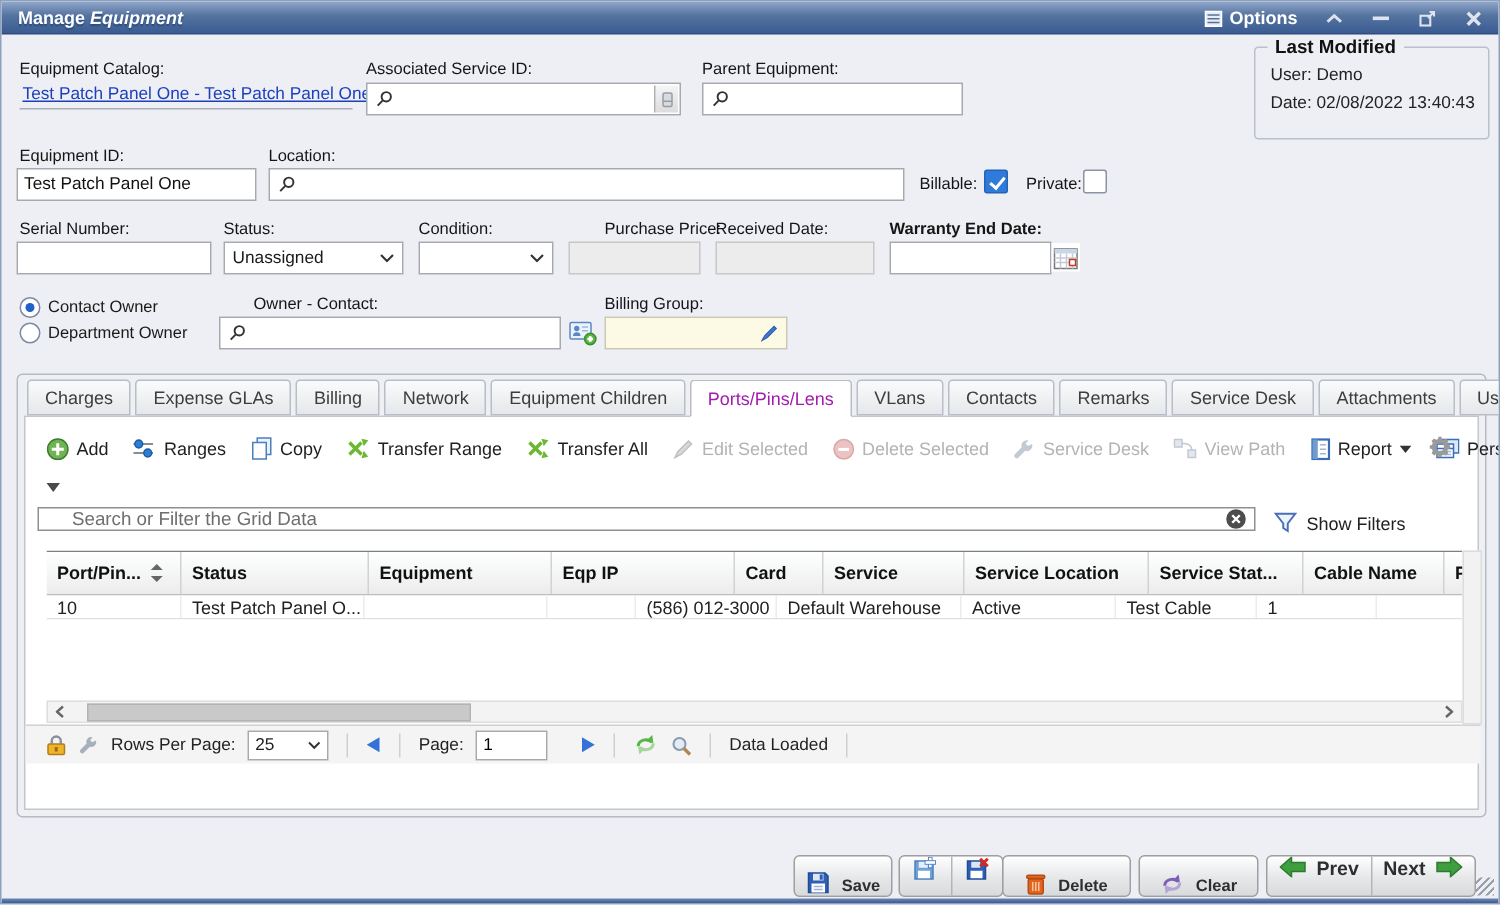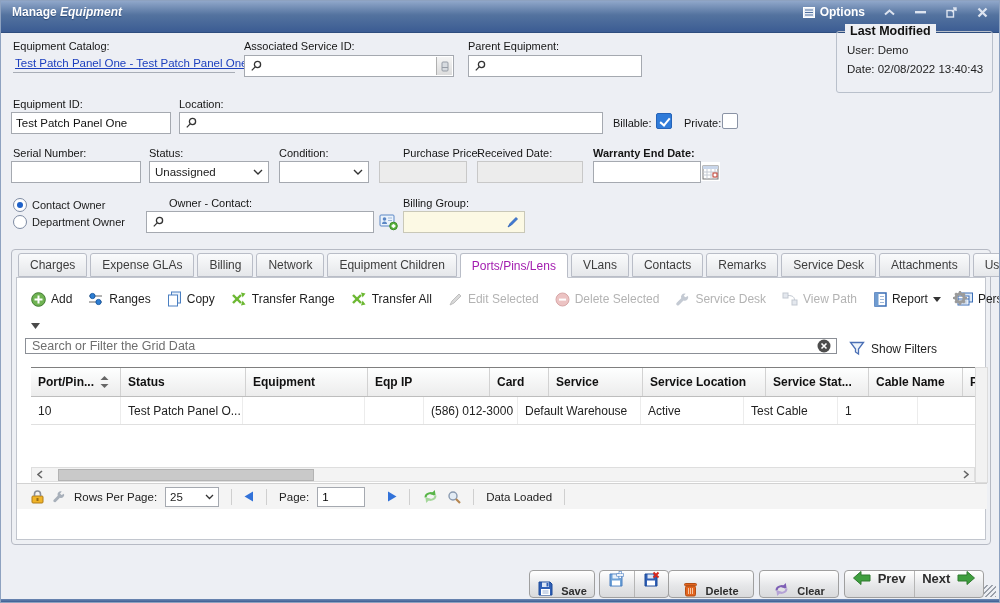--- a/index.html
+++ b/index.html
@@ -4,21 +4,21 @@
 <style>
   html,body{margin:0;padding:0;background:#d4d7de;}
   *{box-sizing:border-box;}
   #window{
     position:relative;width:1000px;height:603px;overflow:hidden;
     background:#edeff4;border:1px solid #8ea2c0;
     font-family:"Liberation Sans",sans-serif;font-size:11px;color:#1a1a1a;
   }
   .abs{position:absolute;}
   
-  .titlebar{position:absolute;top:0;left:0;right:0;height:32px;
+  .titlebar{position:absolute;top:0;left:0;right:0;height:22px;
     background:linear-gradient(180deg,#90a7ca 0%,#54739f 45%,#3b5c93 100%);
     border-bottom:1px solid #2e4d7e;}
   .title-text{position:absolute;left:11px;top:0;line-height:22px;color:#fff;font-weight:bold;font-size:12px;text-shadow:0 1px 1px #2c4a77;}
   .win-controls{position:absolute;right:10px;top:0;height:22px;display:flex;align-items:center;gap:17px;}
   .options-btn{display:flex;align-items:center;gap:5px;color:#fff;font-weight:bold;font-size:12px;cursor:default;}
   .win-btn{display:flex;align-items:center;justify-content:center;width:14px;height:16px;}
   
   .lbl{position:absolute;font-size:11px;color:#151515;white-space:nowrap;}
   .inp{position:absolute;background:#fff;border:1px solid #a5a9b0;height:22px;font-family:"Liberation Sans",sans-serif;font-size:11.5px;padding:0 4px;color:#111;}
   .inp:disabled,.inp.disabled{background:#ececec;border-color:#c8c8c8;}
@@ -46,30 +46,30 @@
   .tab.active{background:#fff;border-bottom:1px solid #fff;color:#a21caf;height:25px;margin-bottom:-1px;}
   .content{position:absolute;left:4px;right:4px;top:27px;bottom:4px;background:#fff;border:1px solid #c2c6ce;}
   
   .toolbar{position:absolute;left:6px;top:8px;right:40px;height:26px;display:flex;align-items:center;}
   .tbtn{display:flex;align-items:center;gap:5px;padding:0 8px;height:24px;font-size:12px;color:#1f1f1f;white-space:nowrap;cursor:default;}
   .tbtn.disabled{color:#b3b3b3;}
   .tsep{width:1px;height:20px;background:#d8d8d8;}
   .gear-pos{position:absolute;right:18px;top:13px;}
   .overflow-caret{position:absolute;left:14px;top:41px;}
   
-  .gsearch{position:absolute;left:8px;top:60px;width:812px;height:16px;border:1px solid #8b8f96;background:#fff;display:flex;align-items:flex-end;}
+  .gsearch{position:absolute;left:8px;top:60px;width:812px;height:16px;border:1px solid #8b8f96;background:#fff;display:flex;align-items:flex-end;padding-left:16px;}
   .gsearch input{flex:1;border:0;outline:none;font-family:"Liberation Sans",sans-serif;font-size:12.5px;padding:0 6px;color:#222;background:transparent;}
   .gsearch input::placeholder{color:#6e6e6e;}
   .gclear{display:flex;align-items:center;margin-right:5px;}
   .showfilters{position:absolute;left:832px;top:63px;display:flex;align-items:center;gap:6px;font-size:12px;color:#222;}
   
   .grid{position:absolute;left:14px;top:89px;width:944px;overflow:hidden;}
   .ghead{display:flex;border-top:1px solid #7f7f7f;border-bottom:1px solid #bdbdbd;background:linear-gradient(#feffff,#ececec);height:30px;}
   .gh{flex:0 0 auto;display:flex;align-items:center;gap:6px;padding:0 7px;font-weight:bold;font-size:12px;color:#111;border-right:1px solid #d2d2d2;overflow:hidden;white-space:nowrap;}
-  .grow{display:flex;height:28px;background:#fff;border-bottom:1px solid #e0e0e0;}
+  .grow{display:flex;height:16px;background:#fff;border-bottom:1px solid #e0e0e0;}
   .gc{flex:0 0 auto;display:flex;align-items:center;padding:0 7px;font-size:12px;color:#222;border-right:1px solid #ececec;overflow:hidden;white-space:nowrap;}
   .vscroll{position:absolute;left:958px;top:89px;width:13px;height:116px;background:#f2f2f2;border:1px solid #dcdcdc;}
   
   .hscroll{position:absolute;left:14px;top:189px;width:944px;height:15px;background:#f3f3f3;border:1px solid #dedede;display:flex;align-items:center;}
   .hthumb{position:absolute;left:26px;top:1px;height:12px;width:256px;background:#c9c9c9;border:1px solid #b3b3b3;}
   .harrow{width:16px;height:100%;display:flex;align-items:center;justify-content:center;}
   .harrow.right{position:absolute;right:0;top:0;}
   
   .pager{position:absolute;left:0px;top:205px;width:970px;height:26px;background:#f4f4f4;border-top:1px solid #d2d2d2;display:flex;align-items:center;gap:8px;padding-left:14px;font-size:11.5px;color:#222;}
   .pager .psep{width:1px;height:16px;background:#cfcfcf;margin:0 4px;}

